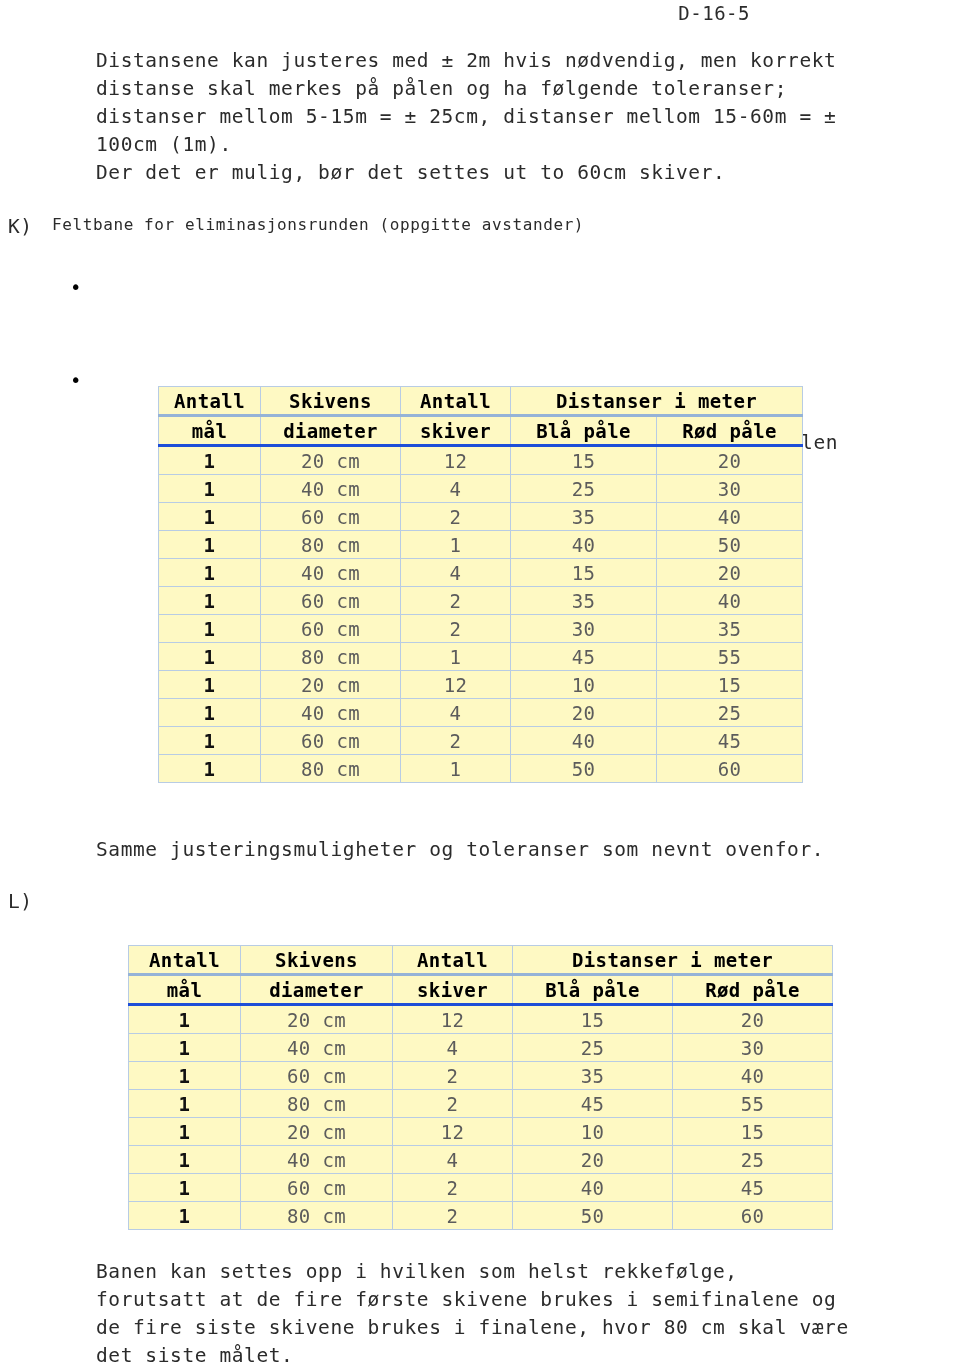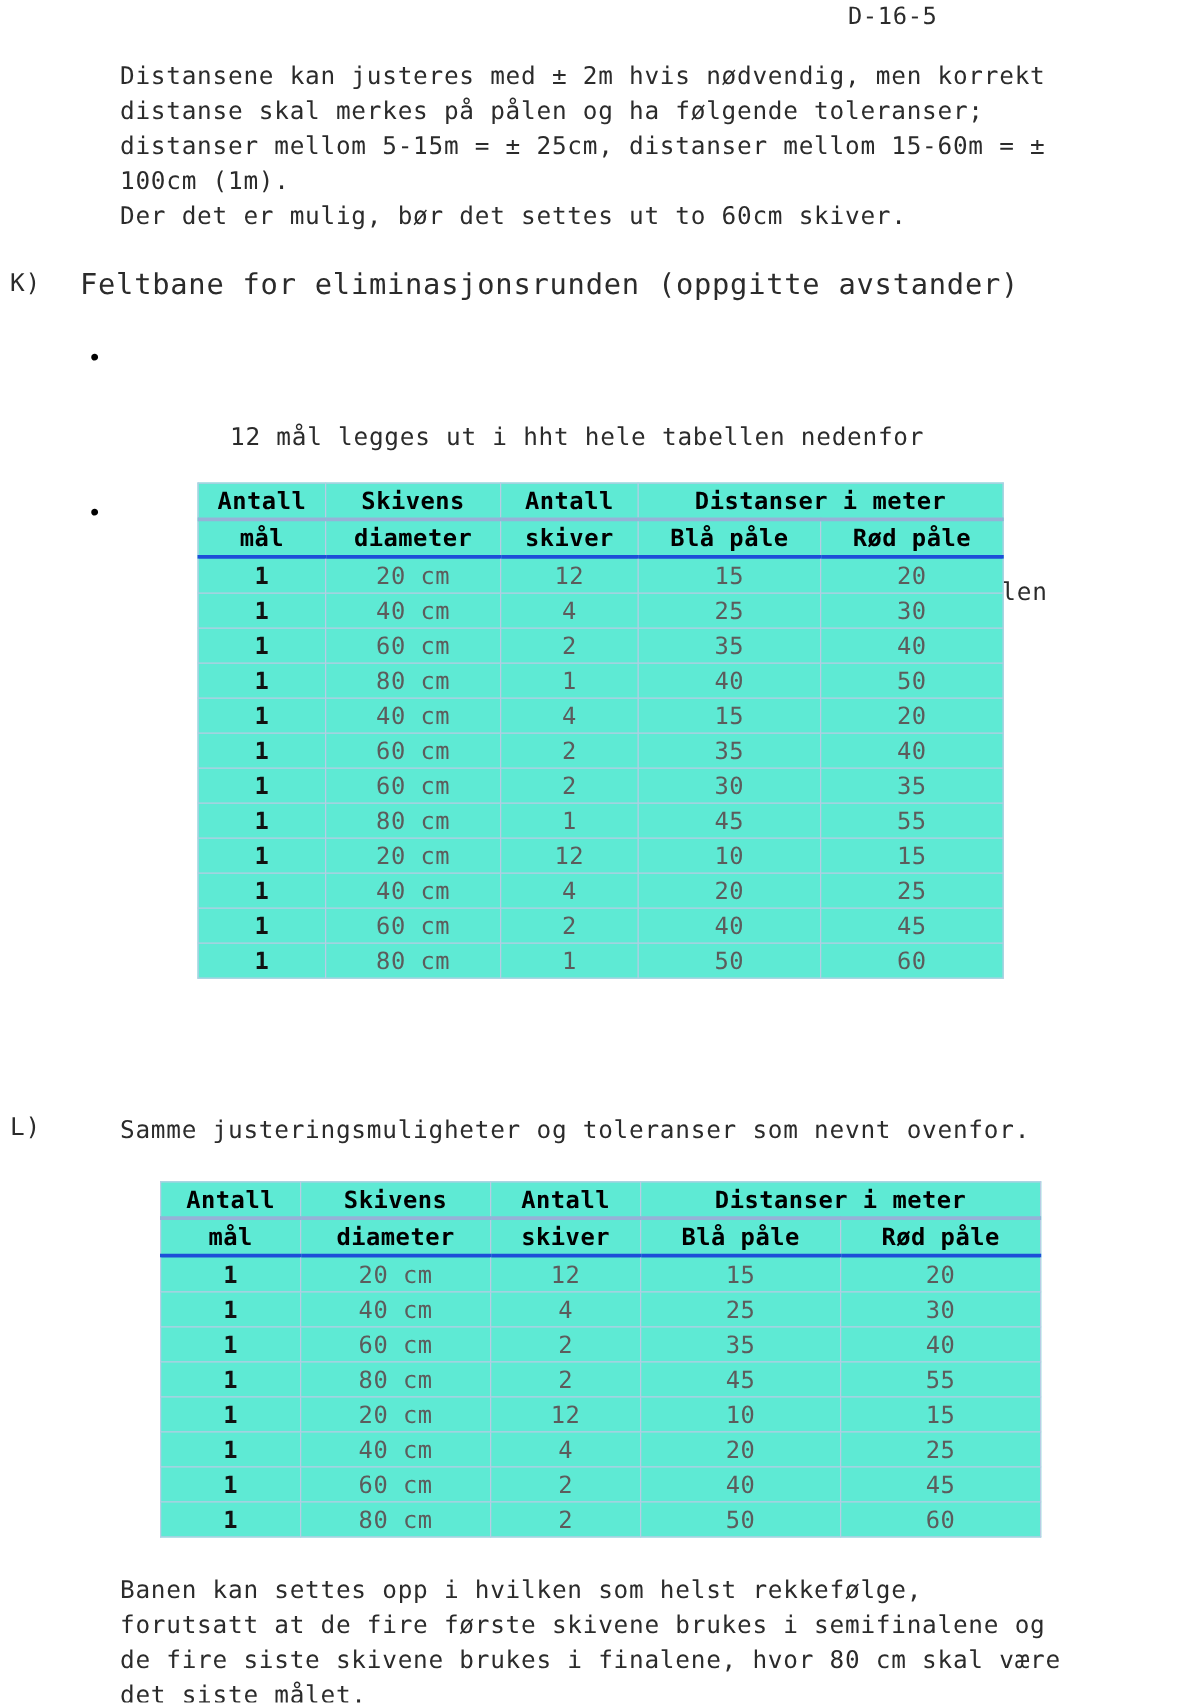--- a/index.html
+++ b/index.html
@@ -52,22 +52,22 @@
   
   .section-letter {
     position: absolute;
     left: 8px;
     font-size: 19.5px;
     letter-spacing: 0.6px;
     color: #2b2b2b;
   }
   .section-title {
     position: absolute;
-    left: 64px;
-    font-size: 23px;
+    left: 52px;
+    font-size: 16px;
     letter-spacing: 0.6px;
     color: #2b2b2b;
     white-space: pre;
   }
 
   #sec-k-letter, #sec-k-title { top: 215px; }
   #sec-l-letter, #sec-l-title { top: 890px; }
 
   
   .bullet-list {
@@ -90,33 +90,33 @@
   .bullet-dot {
     position: absolute;
     left: 2px;
     top: 0;
     font-size: 19px;
     line-height: 31px;
     color: #000;
   }
 
   
-  #mid-note { left: 68px; top: 890px; }
+  #mid-note { left: 68px; top: 836px; }
 
   
   #closing { left: 68px; top: 1258px; }
 
   
   .dtable {
     position: absolute;
     border-collapse: collapse;
     table-layout: fixed;
     font-size: 19px;
     letter-spacing: 0.4px;
-    background: #5eead4;
+    background: #fef9c3;
   }
   .dtable td, .dtable th {
     border: 1px solid #b8cce4;
     padding: 0;
     height: 27px;
     text-align: center;
     vertical-align: middle;
     font-weight: normal;
     white-space: nowrap;
   }
@@ -180,21 +180,20 @@
 distanser mellom 5-15m = ± 25cm, distanser mellom 15-60m = ±
 100cm (1m).
 Der det er mulig, bør det settes ut to 60cm skiver.</div>
 
   <div class="section-letter" id="sec-k-letter">K)</div>
   <div class="section-title" id="sec-k-title">Feltbane for eliminasjonsrunden (oppgitte avstander)</div>
 
   <ul class="bullet-list">
     <li class="bullet-item">
       <span class="bullet-dot">•</span>
-      <span>12 mål legges ut i hht hele tabellen nedenfor</span>
     </li>
     <li class="bullet-item">
       <span class="bullet-dot">•</span>
       <span>8 mål legges ut i hht de 8 nederste målene i tabellen</span>
     </li>
   </ul>
 
   <table class="dtable" id="table-k">
     <colgroup>
       <col class="c1">

